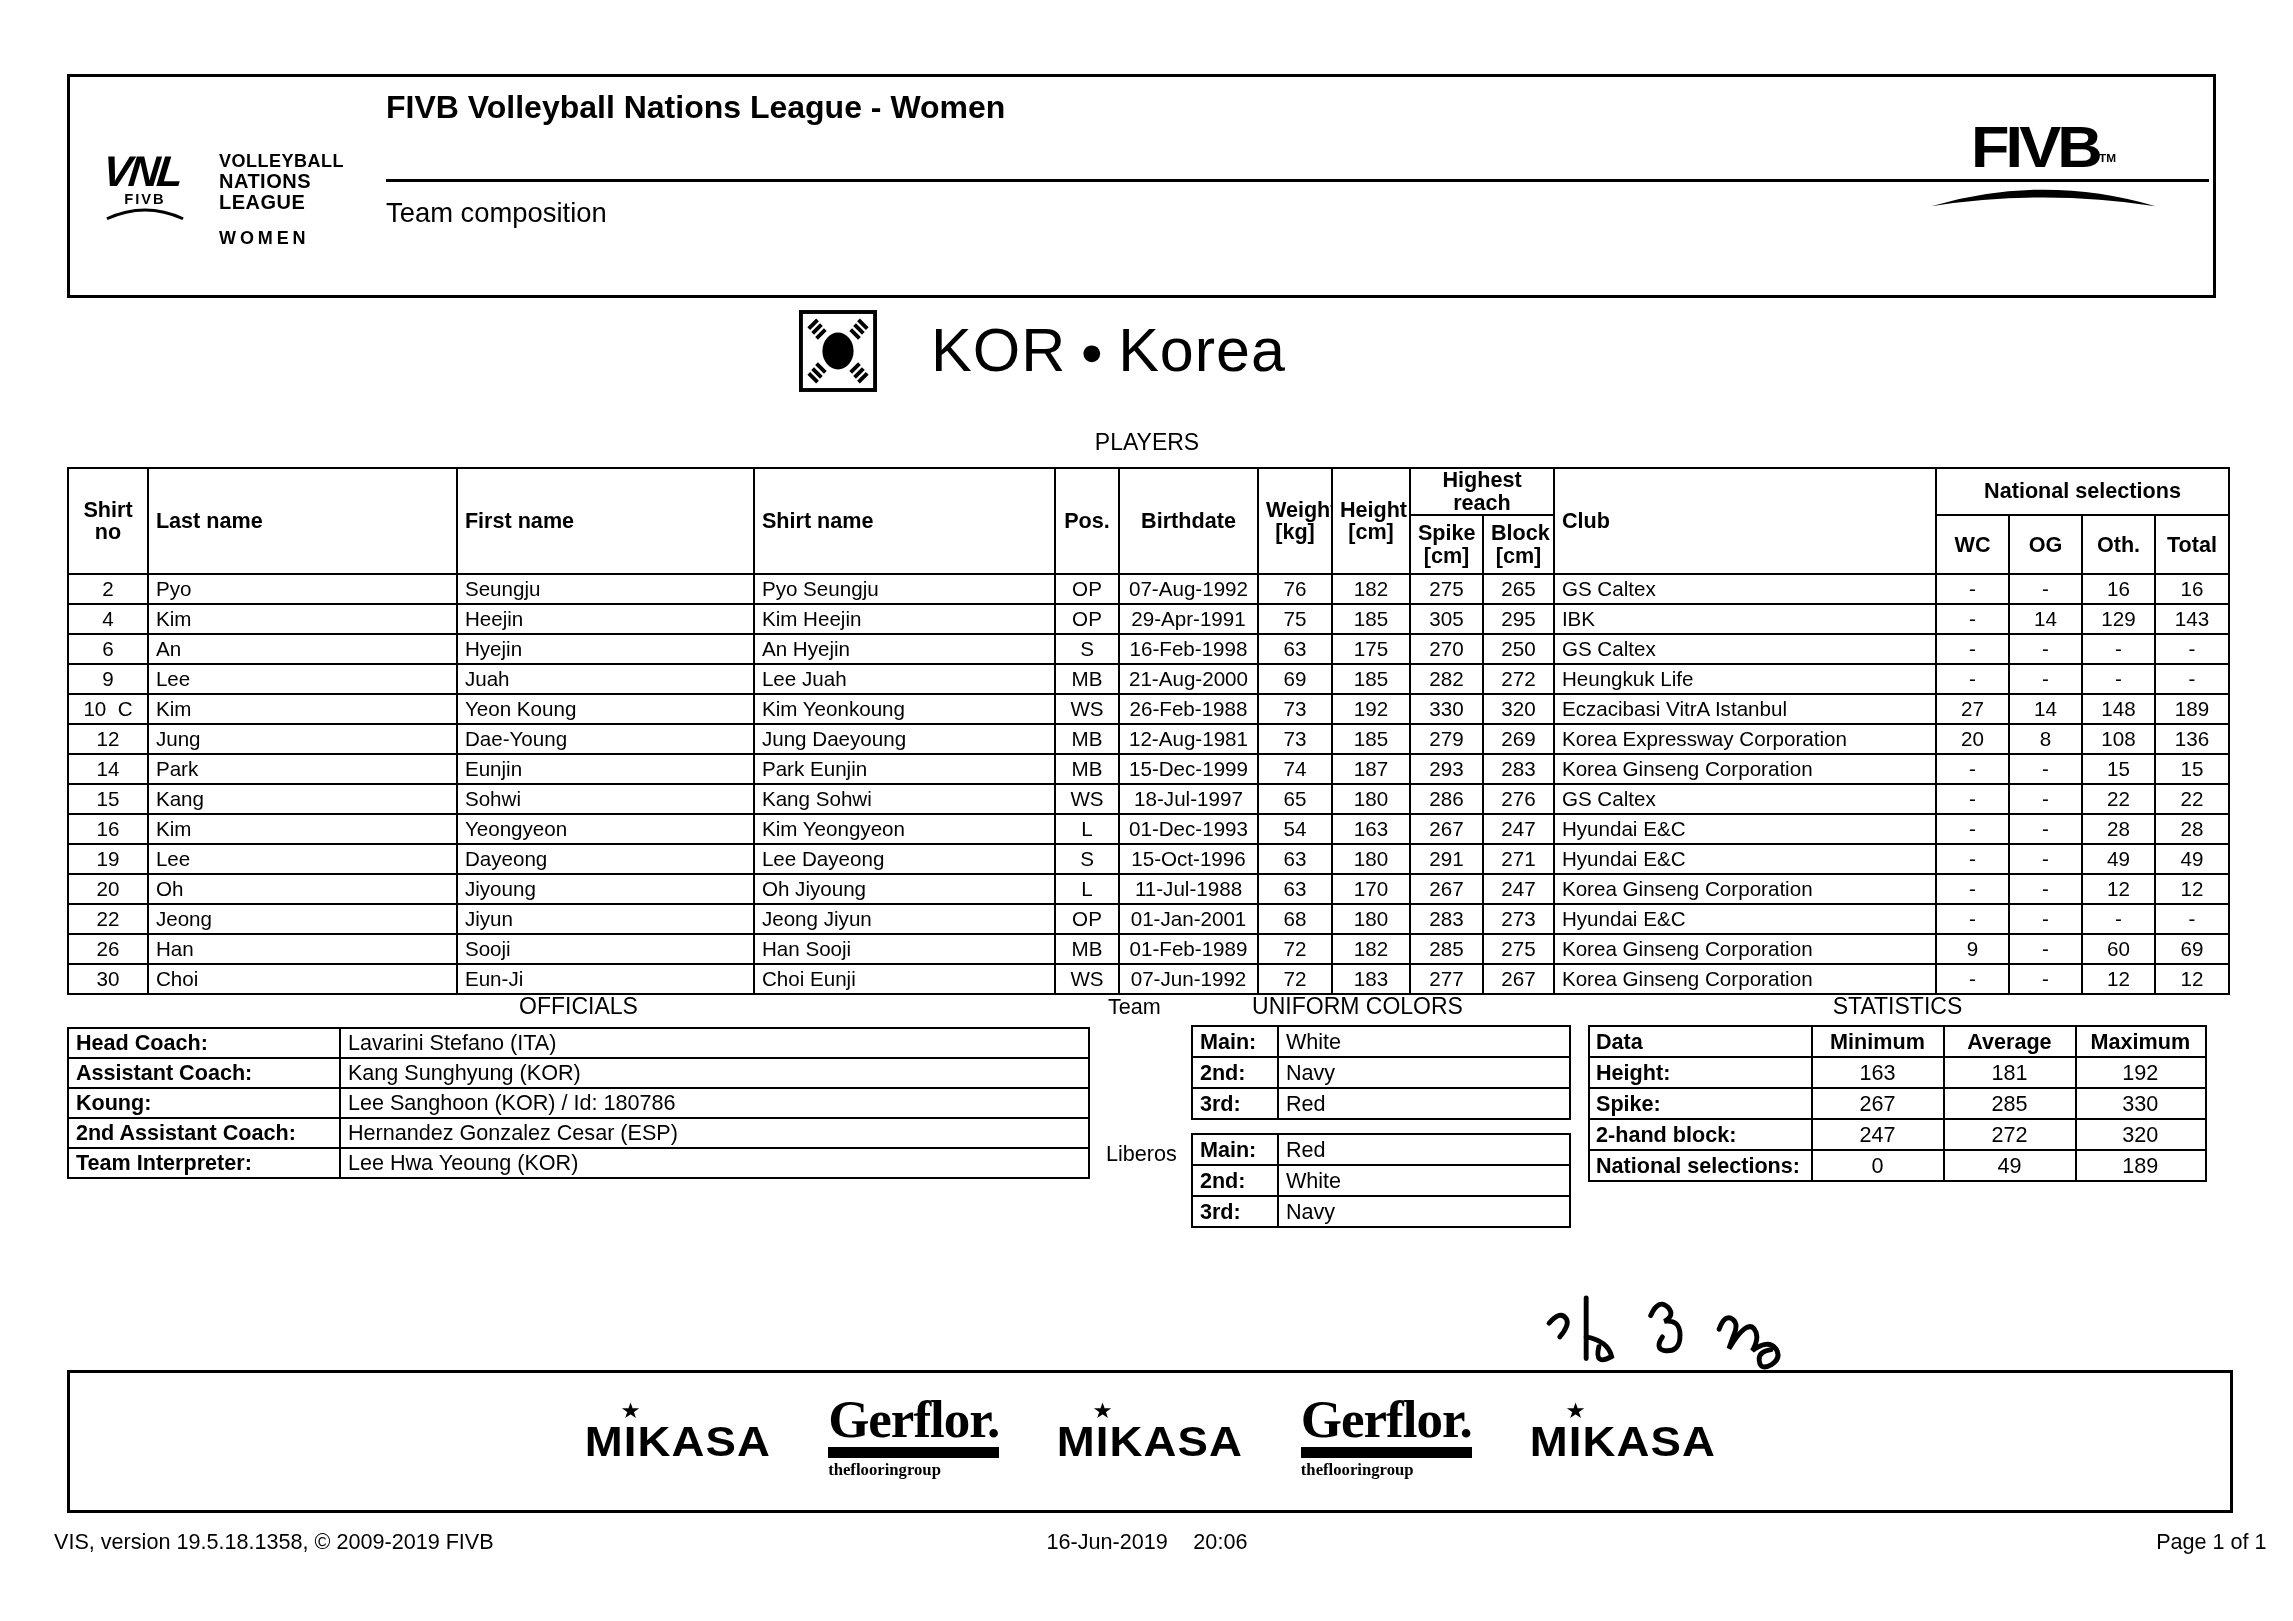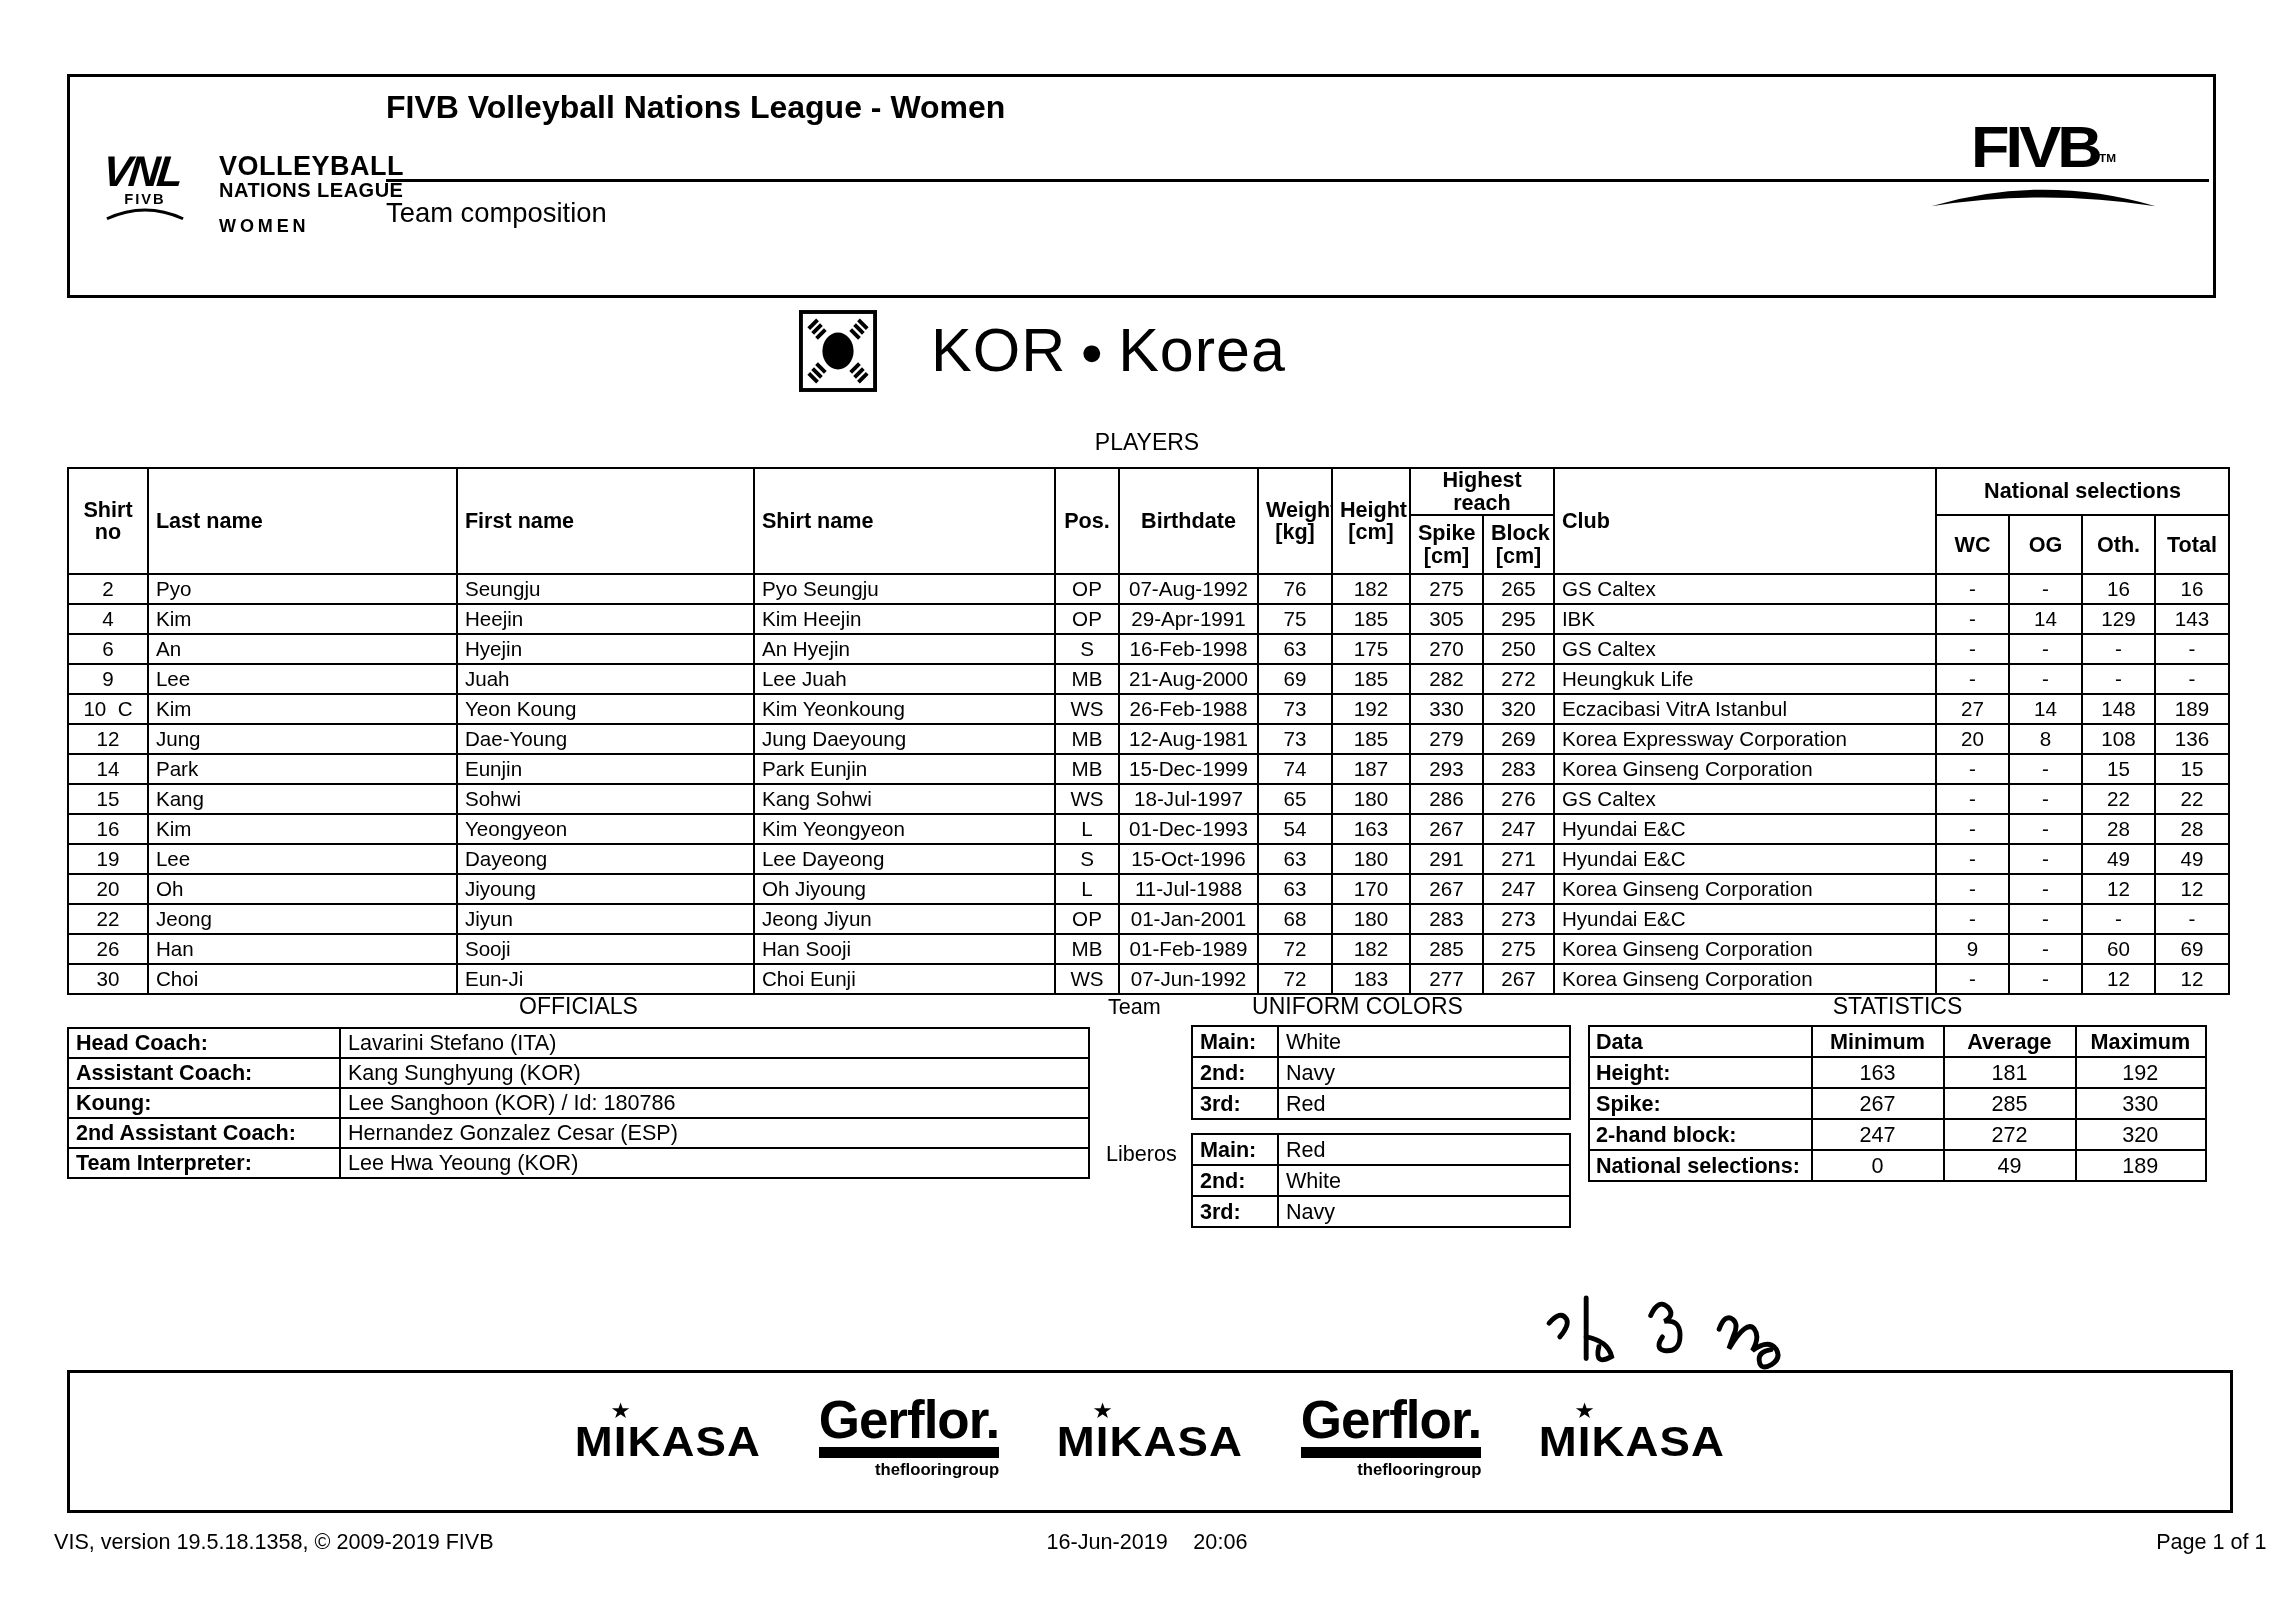--- a/index.html
+++ b/index.html
@@ -6,21 +6,21 @@
   #page{position:relative;width:2294px;height:1621px;background:#fff;color:#000;
         font-family:"Liberation Sans",sans-serif;overflow:hidden;}
 
   
   .header-box{position:absolute;left:67px;top:74px;width:2143px;height:218px;border:3.9px solid #000;}
   .vnl{position:absolute;left:33px;top:73px;width:294px;}
   .vnl-mark{font-style:italic;font-weight:700;font-size:43px;letter-spacing:-2.9px;line-height:1;
             transform:skewX(-6deg);display:inline-block;}
   .vnl-fivb{width:84px;text-align:center;font-weight:700;font-size:14.7px;letter-spacing:2px;margin-top:-2px;}
   .vnl-text{position:absolute;left:116px;top:2px;line-height:1.05;}
-  .vnl-l1{font-weight:700;font-size:27px;letter-spacing:0.5px;}
+  .vnl-l1{font-weight:700;font-size:18px;letter-spacing:0.5px;}
   .vnl-l2{font-weight:700;font-size:20px;letter-spacing:0.5px;}
   .vnl-l3{font-weight:700;font-size:18px;letter-spacing:3.9px;margin-top:16px;}
   .hdr-title{position:absolute;left:316px;top:12px;font-size:32px;font-weight:700;}
   .hdr-rule{position:absolute;left:316px;right:3.9px;top:102px;border-top:3.9px solid #000;}
   .hdr-subtitle{position:absolute;left:316px;top:120px;font-size:27.4px;}
   .fivb-logo{position:absolute;right:47px;top:39px;width:245px;text-align:center;}
   .fivb-word{font-size:63px;font-weight:700;letter-spacing:-3.9px;line-height:1;transform:scaleY(0.92);display:inline-block;}
   .fivb-tm{font-size:11.8px;font-weight:700;vertical-align:5.9px;letter-spacing:0;}
 
   
@@ -61,21 +61,21 @@
 
   
   .signature{position:absolute;left:1525px;top:1290px;}
 
   
   .sponsor-box{position:absolute;left:67px;top:1370px;width:2160px;height:137px;border:3.9px solid #000;
                display:flex;align-items:center;justify-content:center;gap:63px;}
   .mikasa{font-size:43px;font-weight:700;letter-spacing:1px;display:inline-block;transform:scaleX(1.06);}
   .mi{position:relative;display:inline-block;}
   .star{position:absolute;left:50%;top:-16.7px;transform:translateX(-50%);font-size:18.6px;letter-spacing:0;}
-  .gerflor{display:inline-flex;flex-direction:column;align-items:flex-end;margin-top:-9.8px;}
+  .gerflor{display:inline-flex;flex-direction:column;margin-top:-9.8px;font-family:Liberation Serif, serif;}
   .gw{font-size:53px;font-weight:700;letter-spacing:-1px;line-height:1.0;border-bottom:11.8px solid #000;padding-bottom:1px;}
   .gs{font-size:16.7px;font-weight:700;margin-top:2px;}
 
   
   .footer{position:absolute;left:0;top:1529px;width:2294px;font-size:21.6px;}
   .footer-left{position:absolute;left:54px;top:0;}
   .footer-center{position:absolute;left:0;right:0;top:0;text-align:center;}
   .footer-center .gap{display:inline-block;width:25.5px;}
   .footer-right{position:absolute;right:27.4px;top:0;}
 </style>

